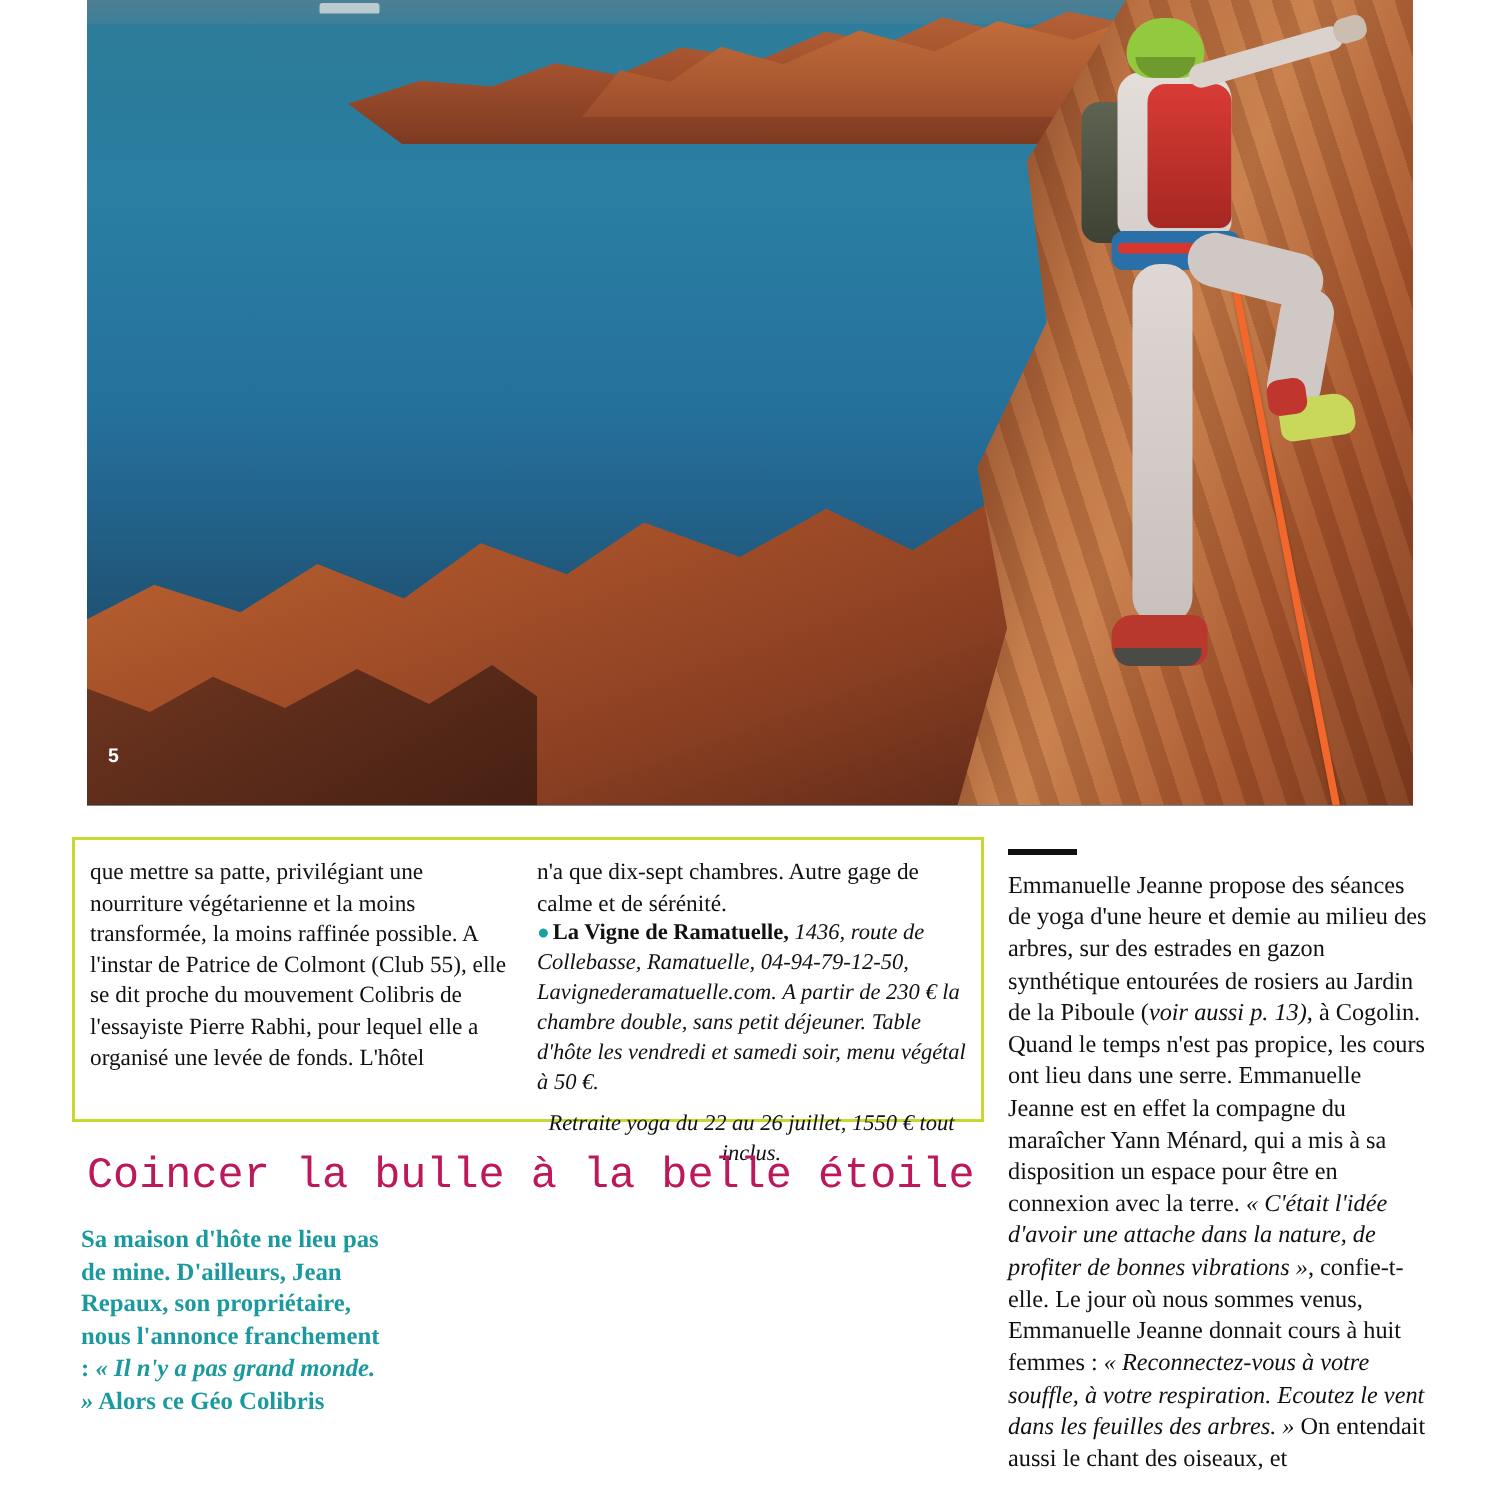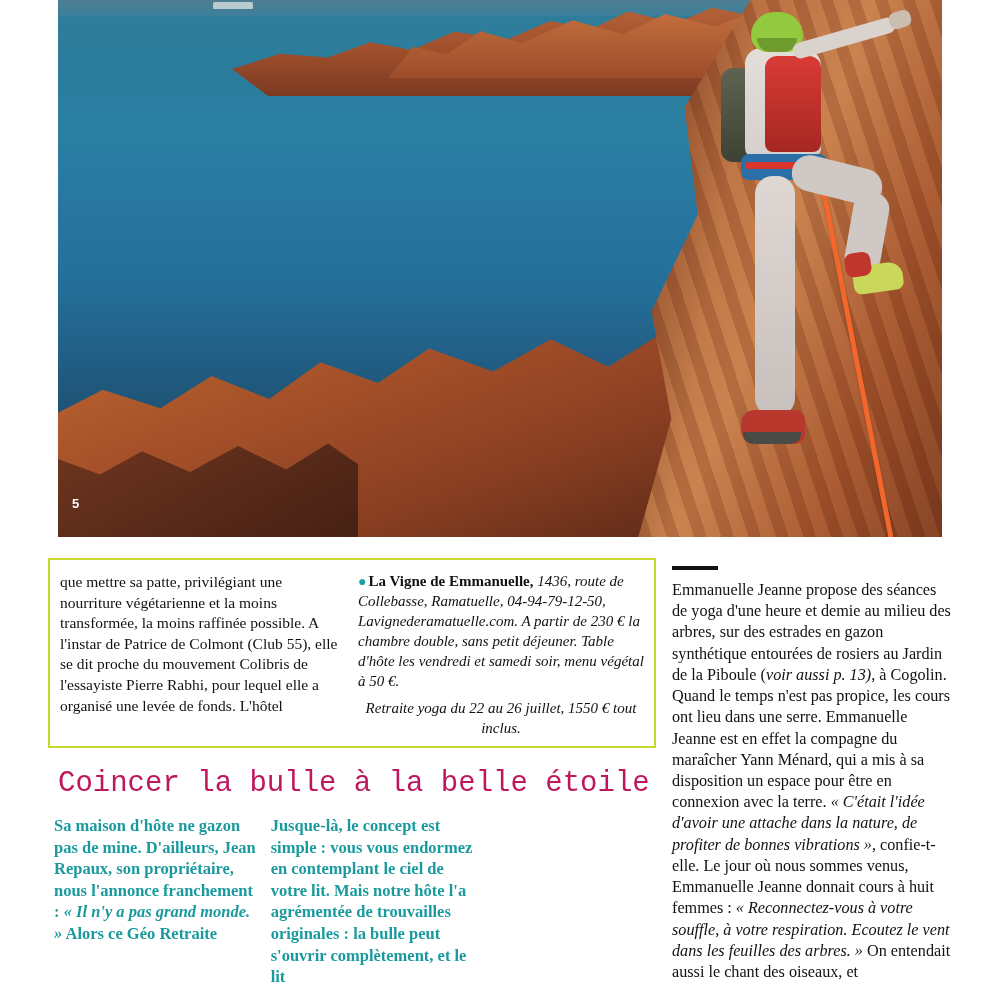--- a/index.html
+++ b/index.html
@@ -339,36 +339,34 @@
 </div>
 
 <div class="sep"></div>
 
 <div class="callout">
   <div class="callout-inner">
     <div class="callout-col">
       <p>que mettre sa patte, privilégiant une nourriture végétarienne et la moins transformée, la moins raffinée possible. A l'instar de Patrice de Colmont (Club 55), elle se dit proche du mouvement Colibris de l'essayiste Pierre Rabhi, pour lequel elle a organisé une levée de fonds. L'hôtel</p>
     </div>
     <div class="callout-col">
+      <p>n'a que dix-sept chambres. Autre gage de calme et de sérénité.</p>
       <p class="addr">
-        <span class="pin">●</span><b>La Vigne de Emmanuelle,</b>
+        <span class="pin">●</span><b>La Vigne de Ramatuelle,</b>
         <span>1436, route de Collebasse, Ramatuelle, 04-94-79-12-50, Lavignederamatuelle.com. A partir de 230 € la chambre double, sans petit déjeuner. Table d'hôte les vendredi et samedi soir, menu végétal à 50 €.</span>
         <span class="addr-last">Retraite yoga du 22 au 26 juillet, 1550 € tout inclus.</span>
       </p>
     </div>
   </div>
 </div>
 
 <div class="headline">Coincer la bulle à la belle étoile</div>
 
 <div class="teal-cols">
   <div class="col">
-    <p><span>Sa maison d'hôte ne gazon pas de mine. D'ailleurs, Jean Repaux, son propriétaire, nous l'annonce franchement : </span><i>« Il n'y a pas grand monde. »</i><span> Alors ce Géo Retraite</span></p>
-  </div>
-  <div class="col">
-    <p>Jusque-là, le concept est simple : vous vous endormez en contemplant le ciel de votre lit. Mais notre hôte l'a agrémentée de trouvailles originales : la bulle peut s'ouvrir complètement, et le lit</p>
+    <p><span>Sa maison d'hôte ne lieu pas de mine. D'ailleurs, Jean Repaux, son propriétaire, nous l'annonce franchement : </span><i>« Il n'y a pas grand monde. »</i><span> Alors ce Géo Colibris</span></p>
   </div>
 </div>
 
 <div class="right-col">
   <div class="rule"></div>
   <p><span>Emmanuelle Jeanne propose des séances de yoga d'une heure et demie au milieu des arbres, sur des estrades en gazon synthétique entourées de rosiers au Jardin de la Piboule (</span><i>voir aussi p. 13)</i><span>, à Cogolin. Quand le temps n'est pas propice, les cours ont lieu dans une serre. Emmanuelle Jeanne est en effet la compagne du maraîcher Yann Ménard, qui a mis à sa disposition un espace pour être en connexion avec la terre. </span><i>« C'était l'idée d'avoir une attache dans la nature, de profiter de bonnes vibrations »</i><span>, confie-t-elle. Le jour où nous sommes venus, Emmanuelle Jeanne donnait cours à huit femmes : </span><i>« Reconnectez-vous à votre souffle, à votre respiration. Ecoutez le vent dans les feuilles des arbres. »</i><span> On entendait aussi le chant des oiseaux, et</span></p>
 </div>
 
 </body></html>

